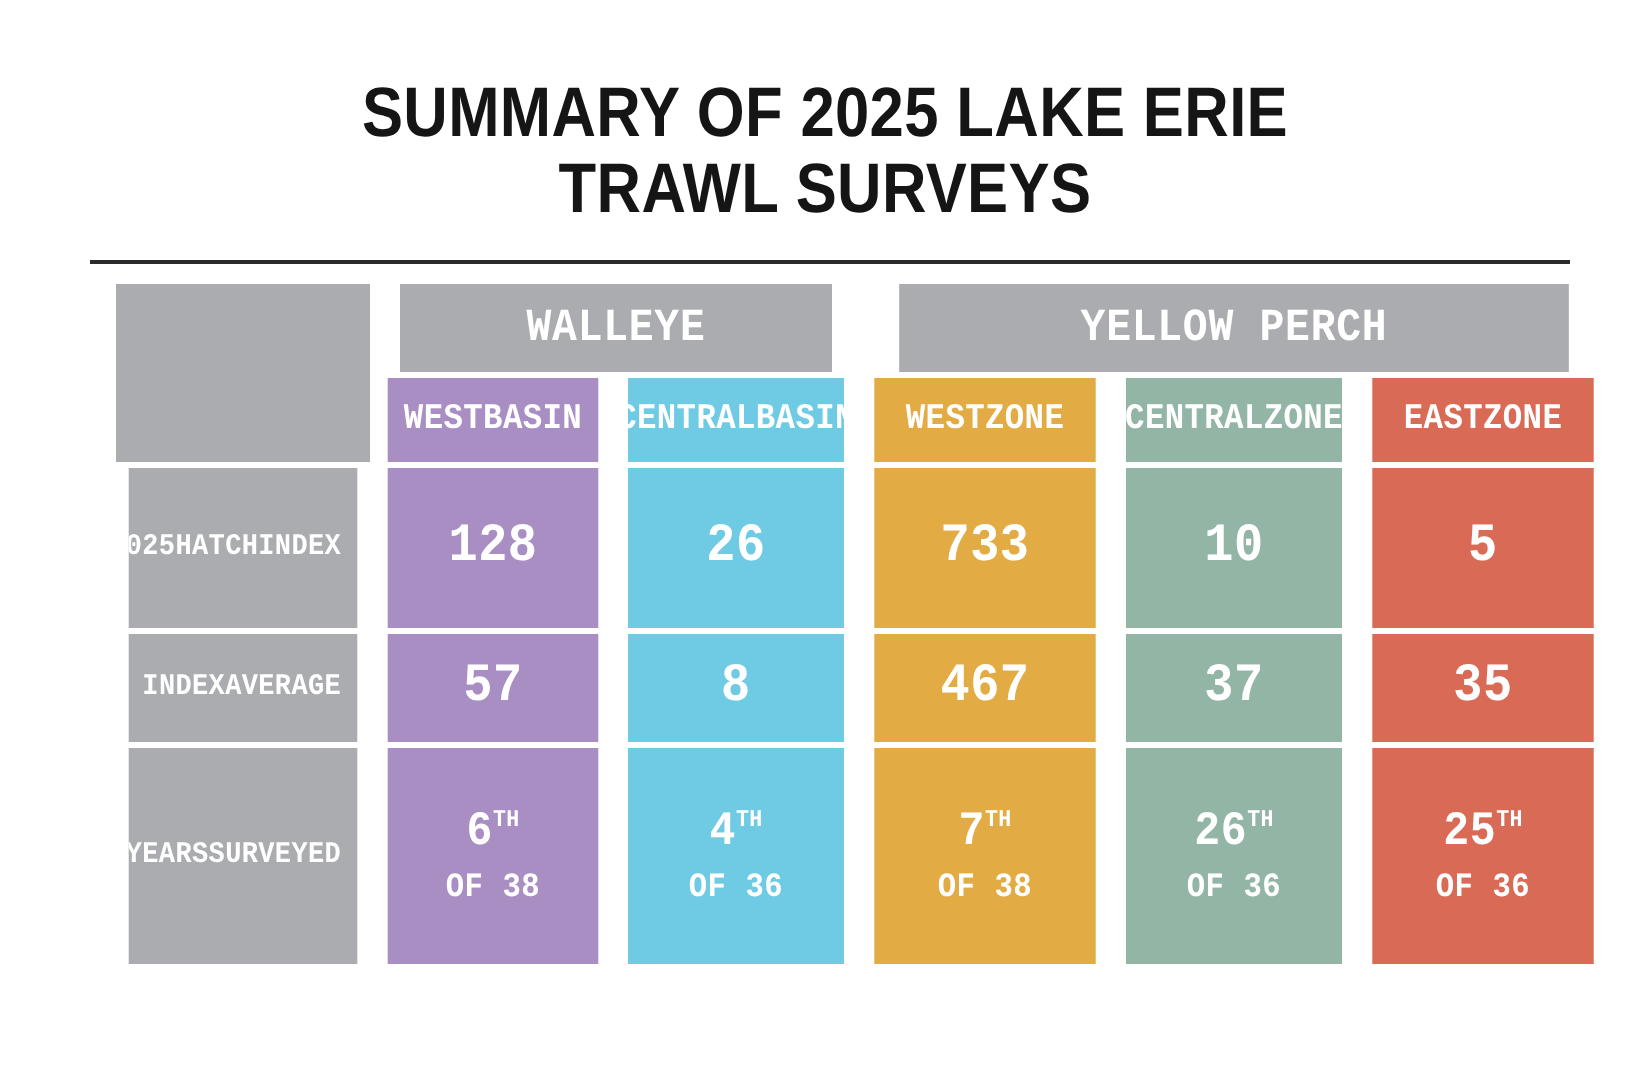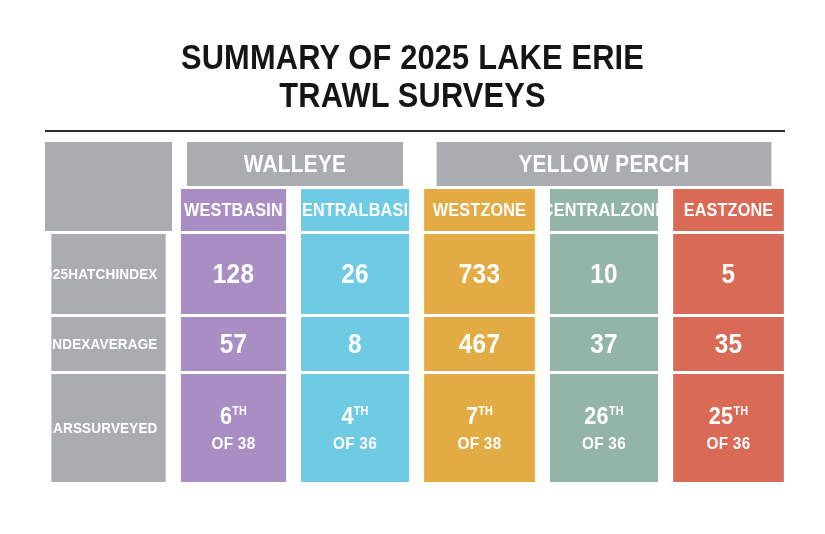--- a/index.html
+++ b/index.html
@@ -27,26 +27,27 @@
   .title .line{display:block;white-space:nowrap;}
 
   
   .rule{
     position:absolute;left:45px;top:130px;width:740px;height:2px;
     background:#2b2b2b;
   }
 
   
   .table{
-    position:absolute;left:45px;top:142px;
+    position:absolute;left:58px;top:142px;
     width:733px;height:343px;
     display:grid;
     grid-template-columns:127px 117px 120px 123px 120px 123px;
     grid-template-rows:44px 42px 80px 54px 108px;
     gap:3px;
+    font-family:Liberation Mono, monospace;
   }
   .cell{
     display:flex;align-items:center;justify-content:center;
     color:#ffffff;
     font-weight:bold;
     text-align:center;
     overflow:hidden;
     transform-origin:center center;
   }
   .sq{transform:scaleX(0.90);}

